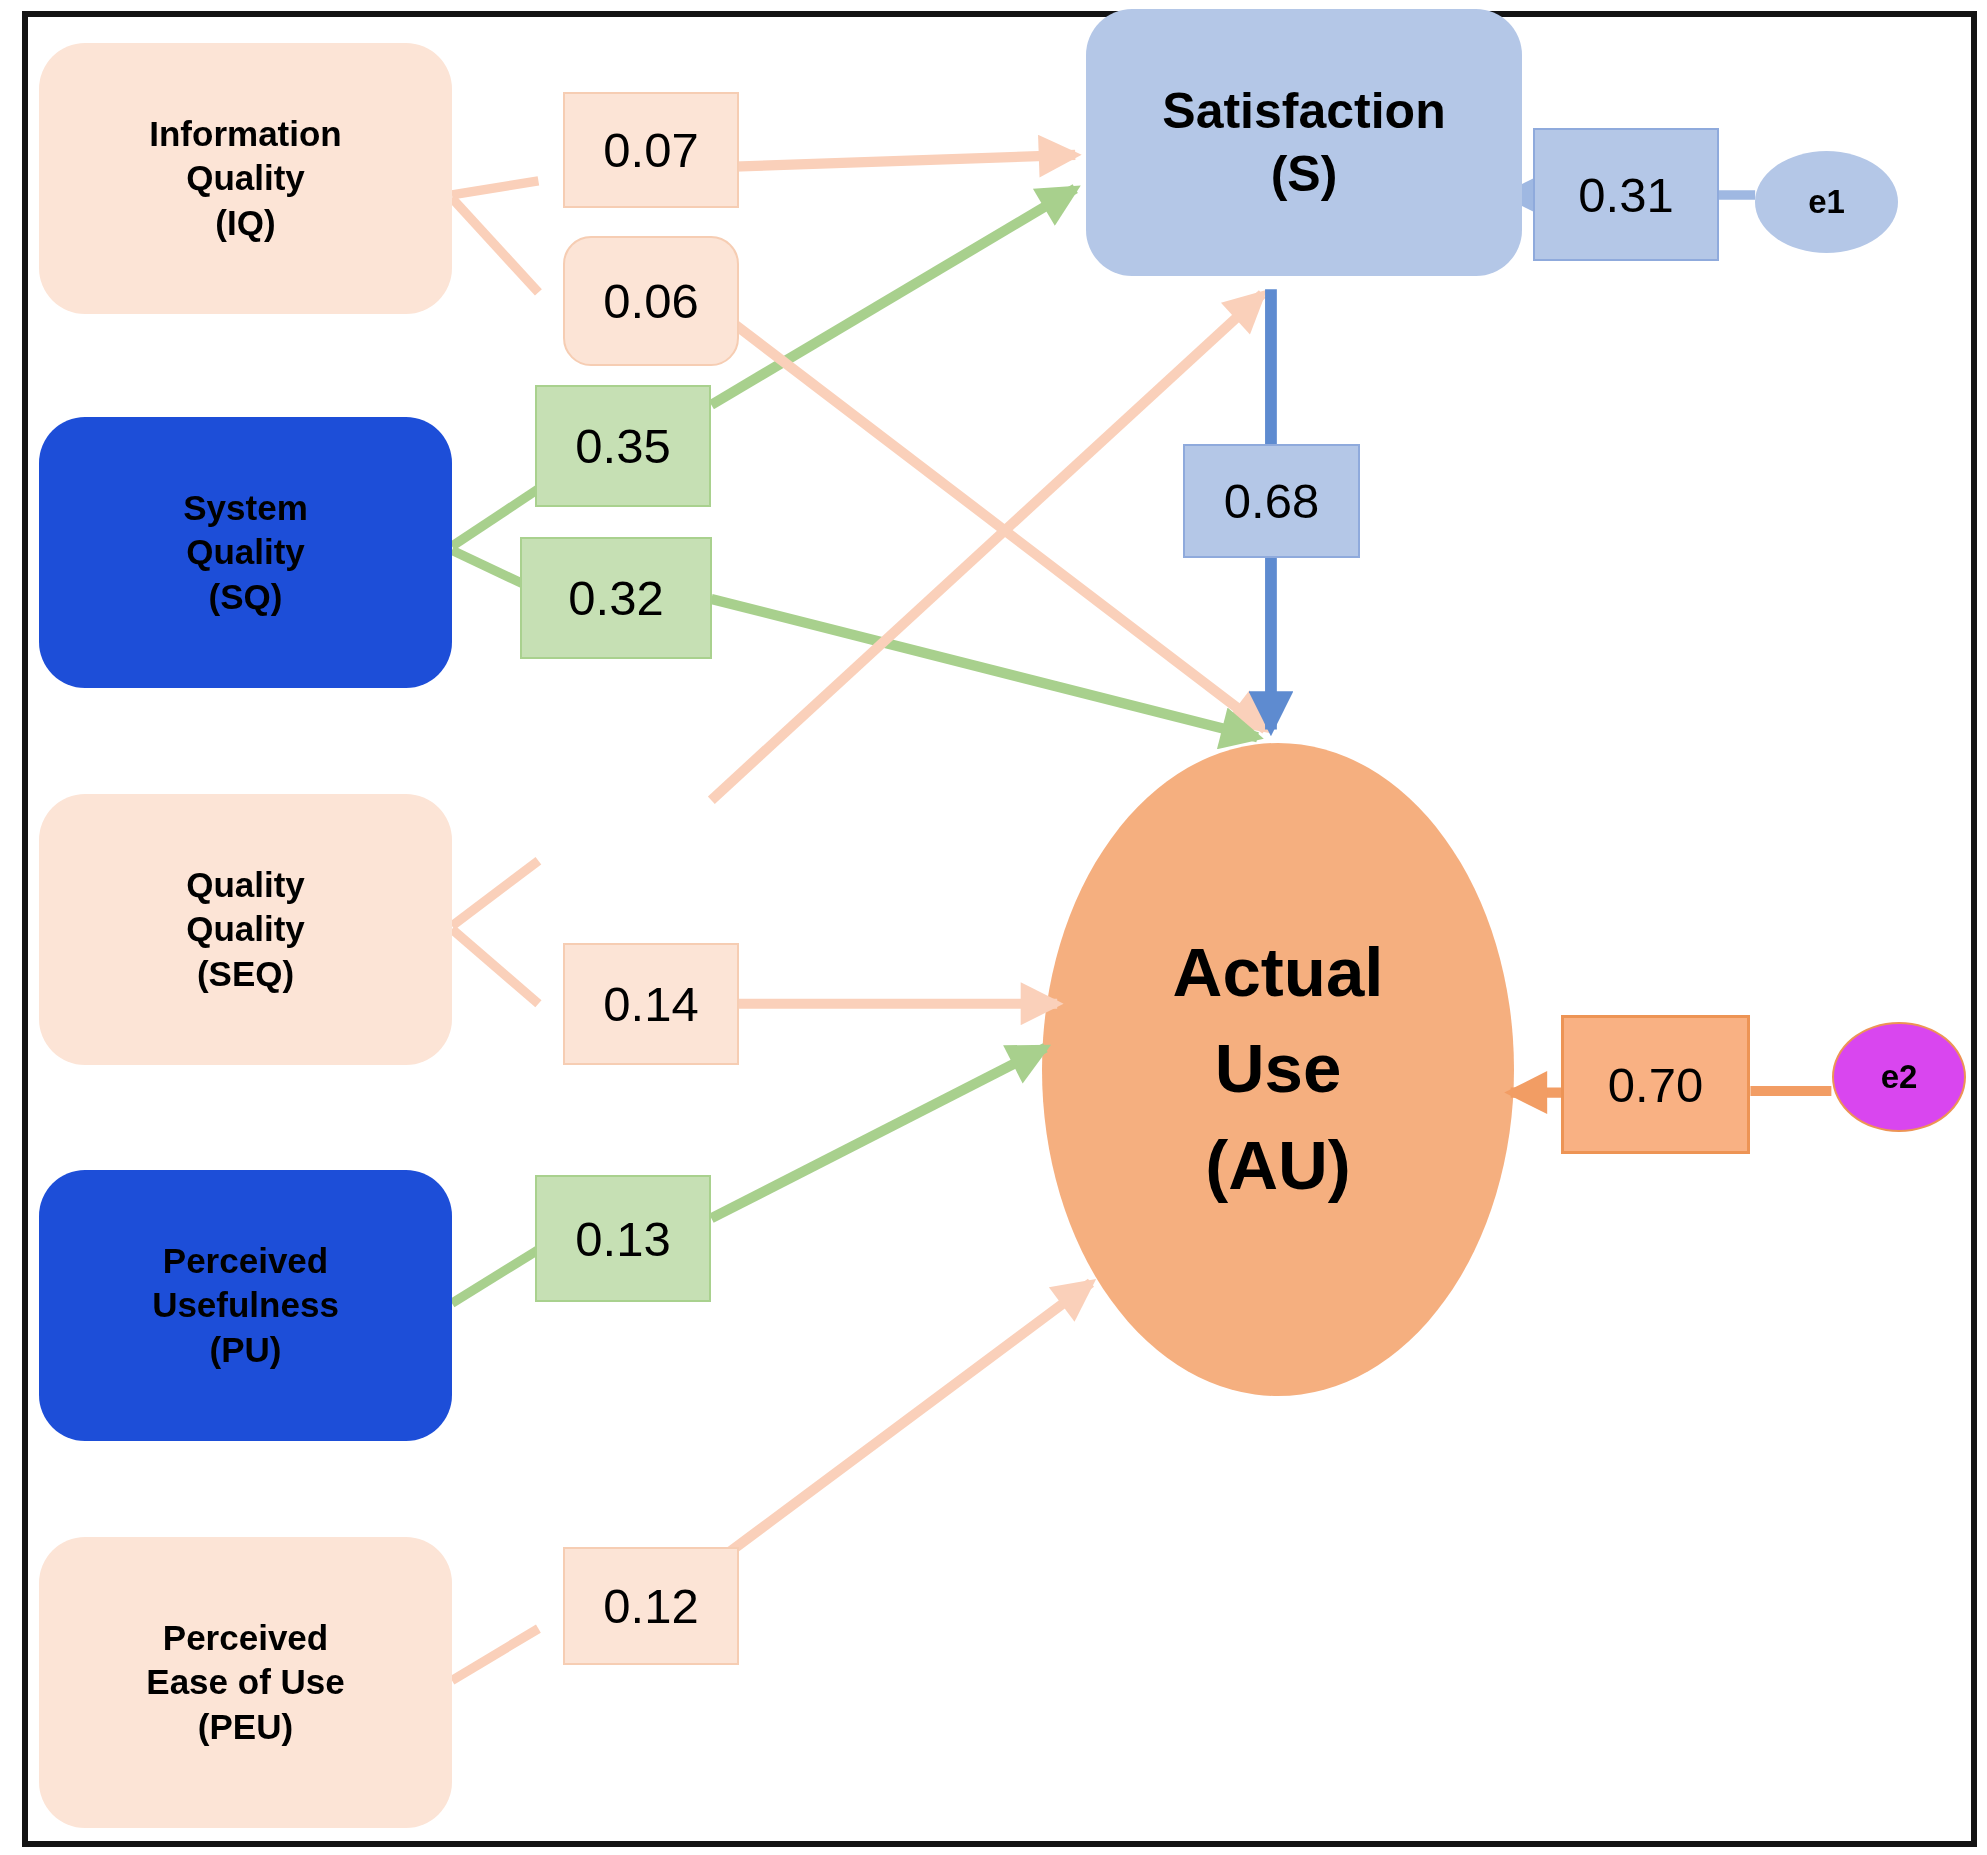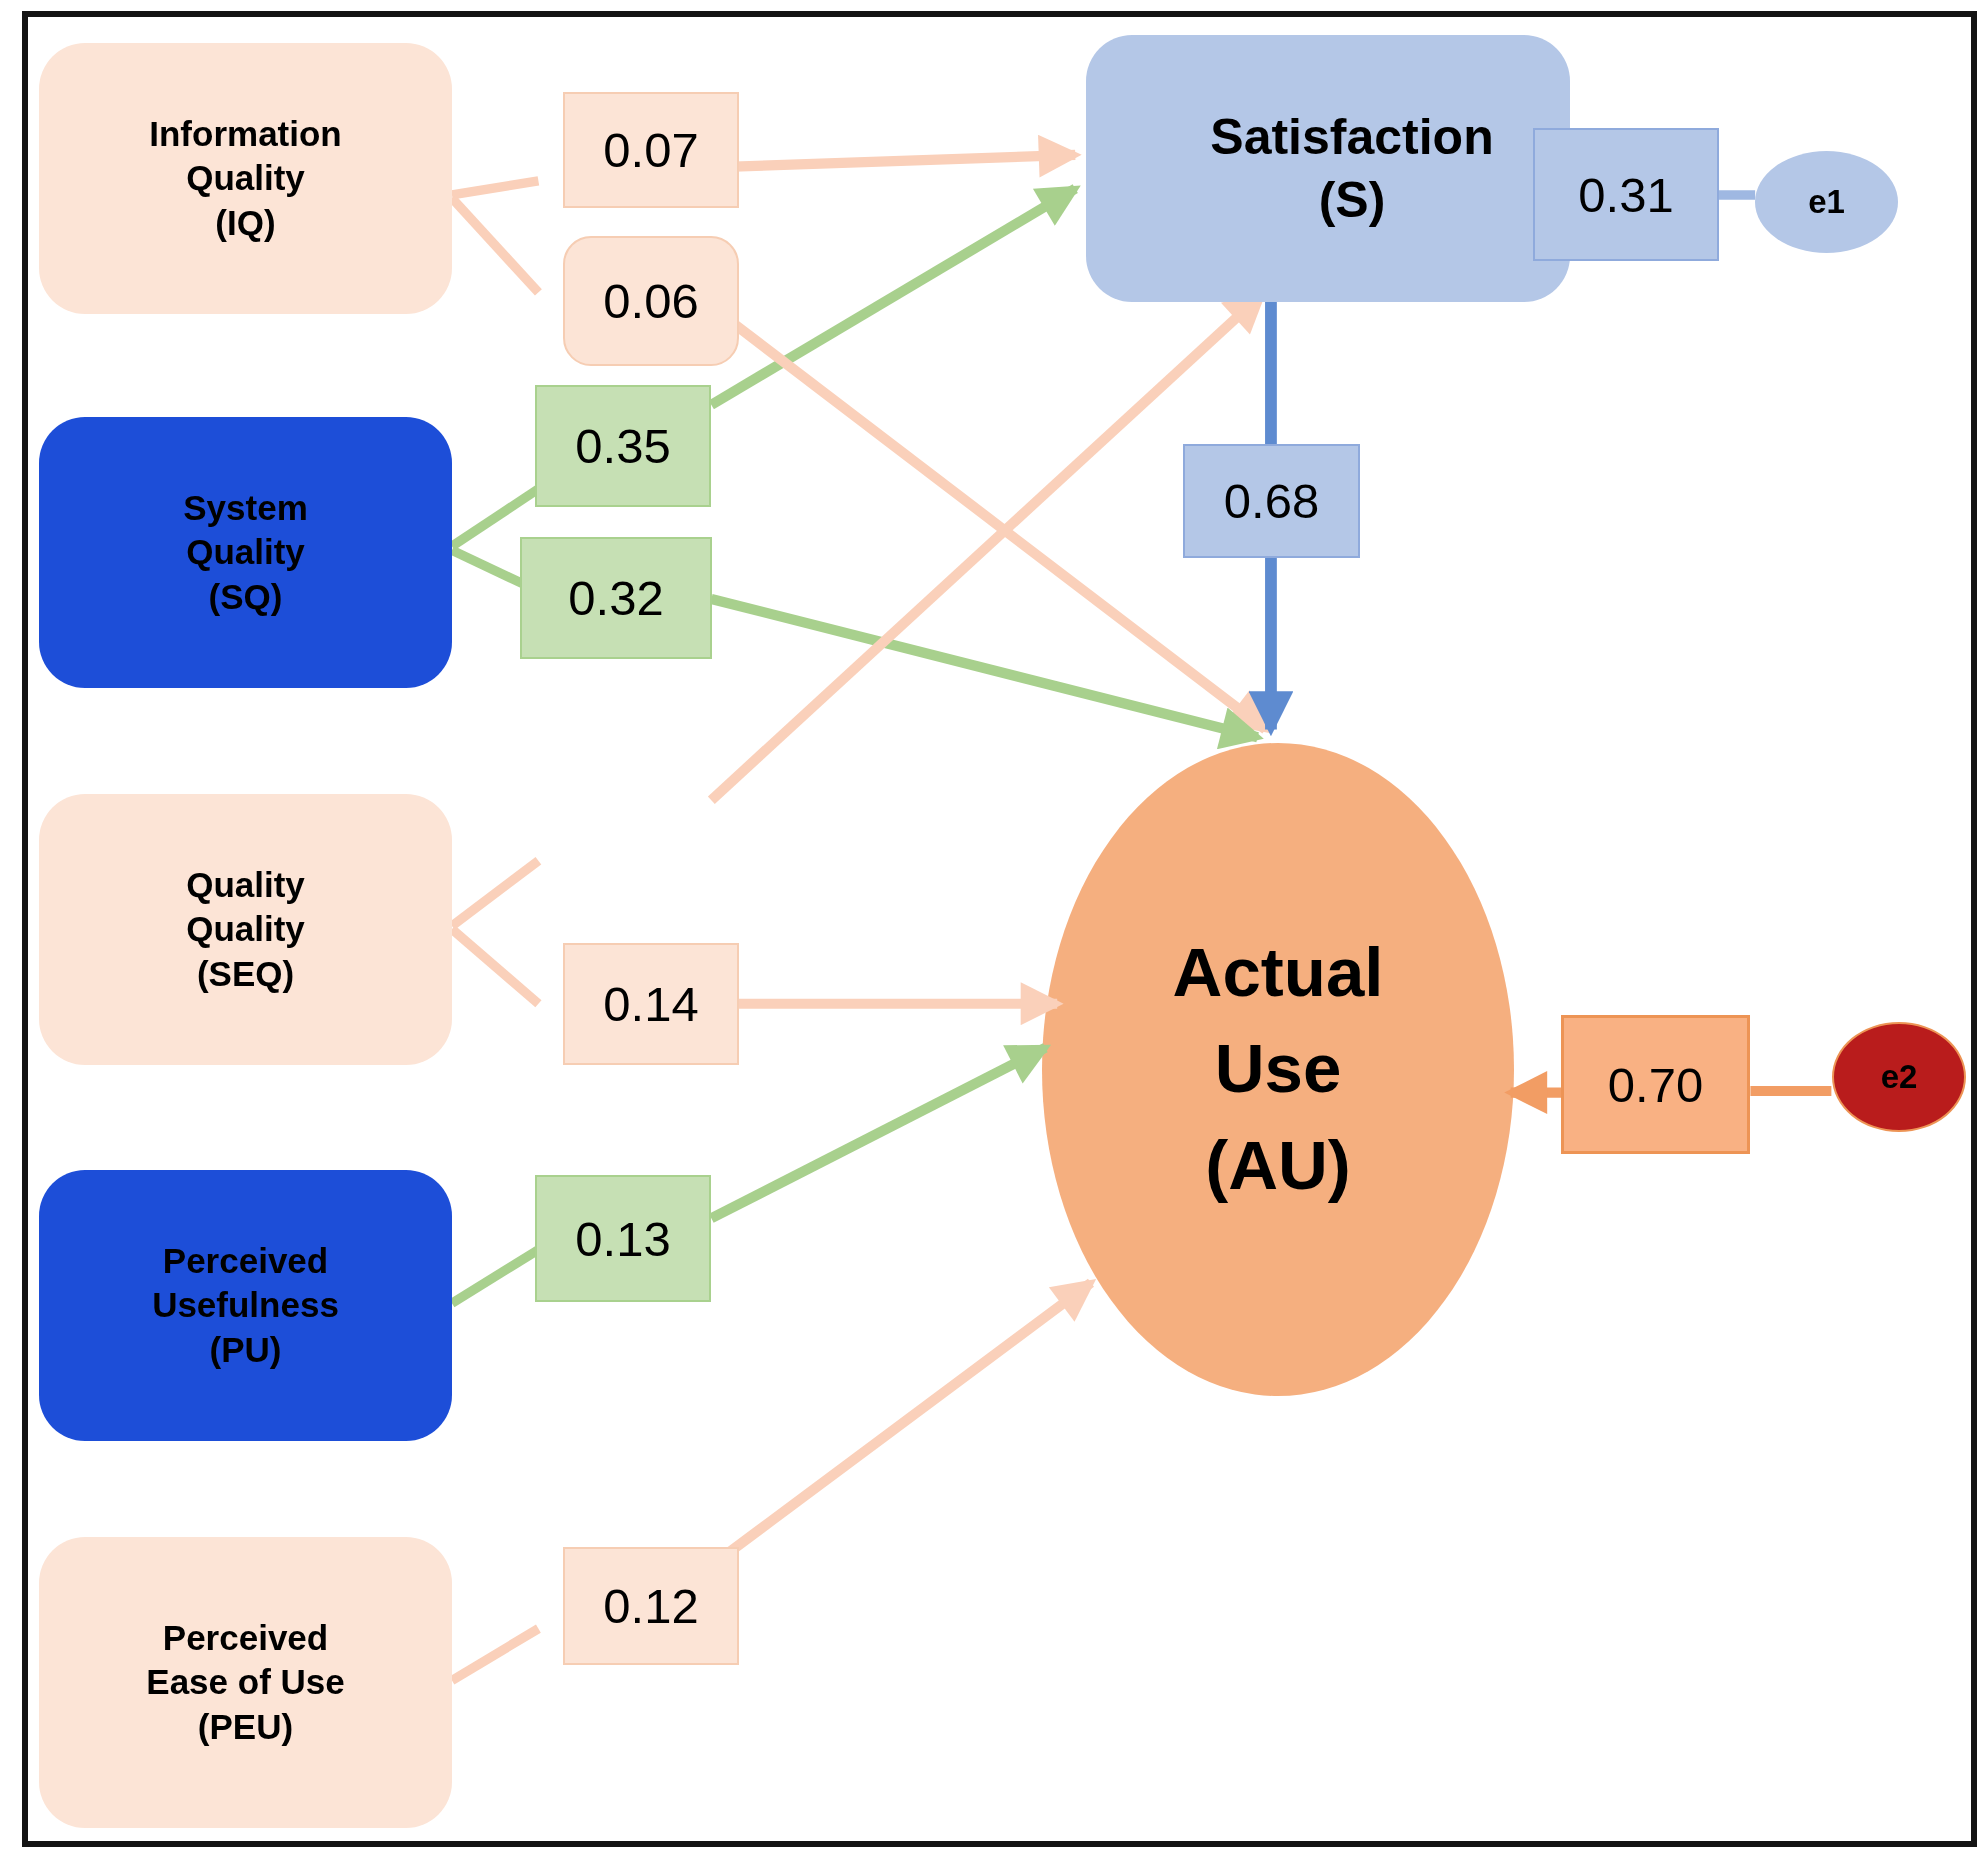--- a/index.html
+++ b/index.html
@@ -31,27 +31,27 @@
     position:absolute;left:1042px;top:743px;width:472px;height:653px;
     background:#F5AF7F;border-radius:50%;z-index:1;
     display:flex;flex-direction:column;justify-content:center;align-items:center;
     font-weight:bold;font-size:69px;line-height:1.4;text-align:center;
   }
   .err{
     position:absolute;display:flex;justify-content:center;align-items:center;
     font-weight:bold;font-size:33px;border-radius:50%;z-index:3;box-sizing:border-box;
   }
   #e1{left:1755px;top:151px;width:143px;height:102px;background:#B4C7E7;}
-  #e2{left:1832px;top:1022px;width:134px;height:110px;background:#b91c1c;border:2.4px solid #ED9455;}
+  #e2{left:1832px;top:1022px;width:134px;height:110px;background:#d946ef;border:2.4px solid #ED9455;}
   #iq{left:39px;top:43px;width:413px;height:271px;}
   #sq{left:39px;top:417px;width:413px;height:271px;}
   #seq{left:39px;top:794px;width:413px;height:271px;}
   #pu{left:39px;top:1170px;width:413px;height:271px;}
   #peu{left:39px;top:1537px;width:413px;height:291px;}
-  #sat{left:1086px;top:35px;width:436px;height:267px;padding-left:48px;}
+  #sat{left:1086px;top:9px;width:436px;height:267px;}
   #c-iq-s{left:535px;top:92px;width:176px;height:116px;}
   #c-iq-au{left:535px;top:236px;width:176px;height:130px;border-radius:28px;}
   #c-sq-s{left:535px;top:385px;width:176px;height:122px;}
   #c-sq-au{left:520px;top:537px;width:192px;height:122px;}
   #c-seq-s{left:535px;top:798px;width:176px;height:122px;}
   #c-seq-au{left:535px;top:943px;width:176px;height:122px;}
   #c-pu-au{left:535px;top:1175px;width:176px;height:127px;}
   #c-peu-au{left:535px;top:1547px;width:176px;height:118px;}
   #c-s-au{left:1183px;top:444px;width:177px;height:114px;}
   #c-e1-s{left:1533px;top:128px;width:186px;height:133px;}

